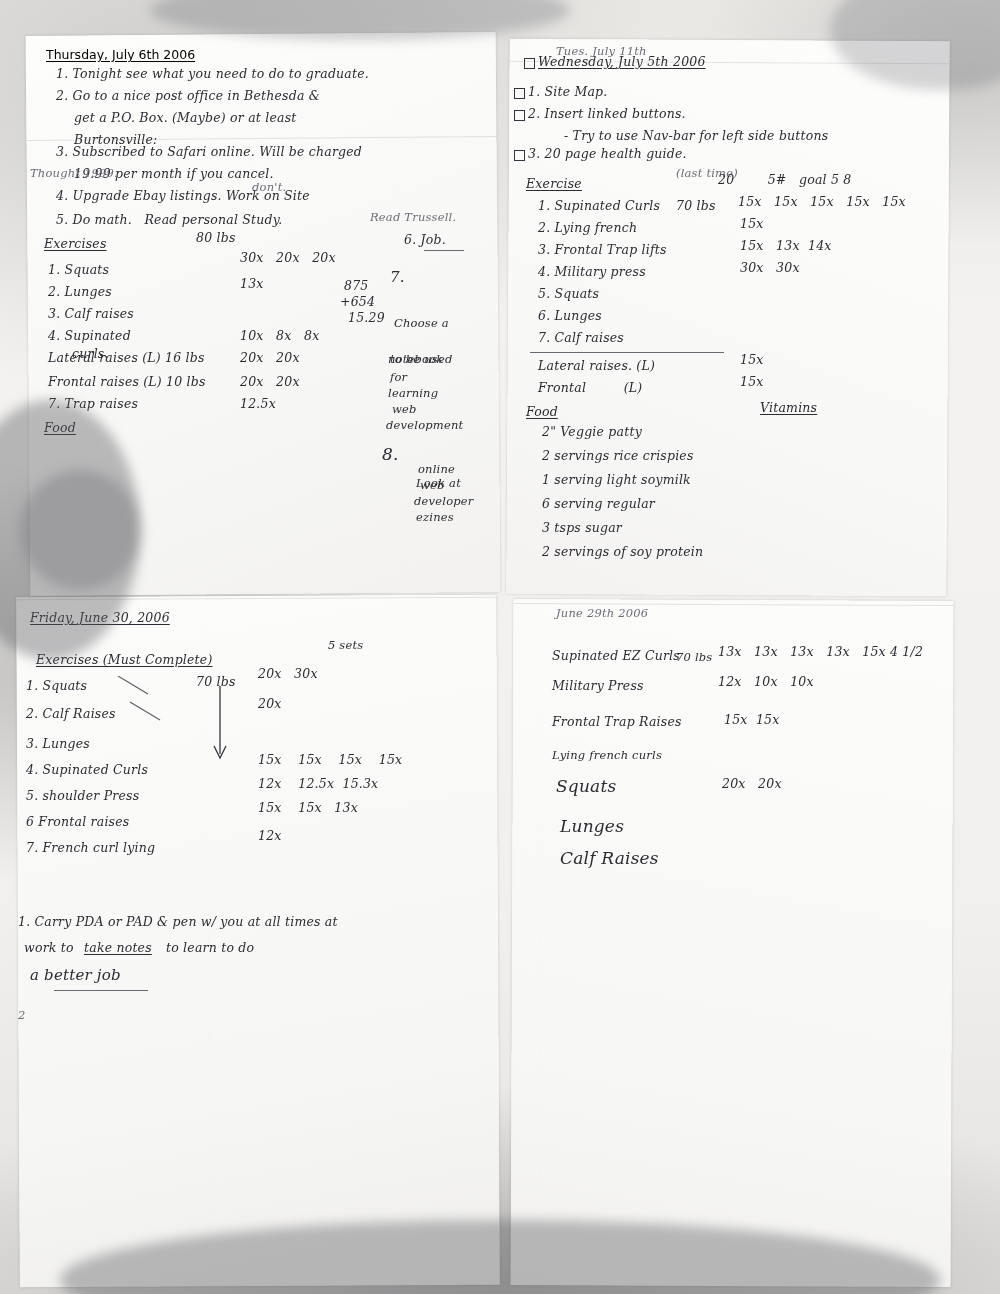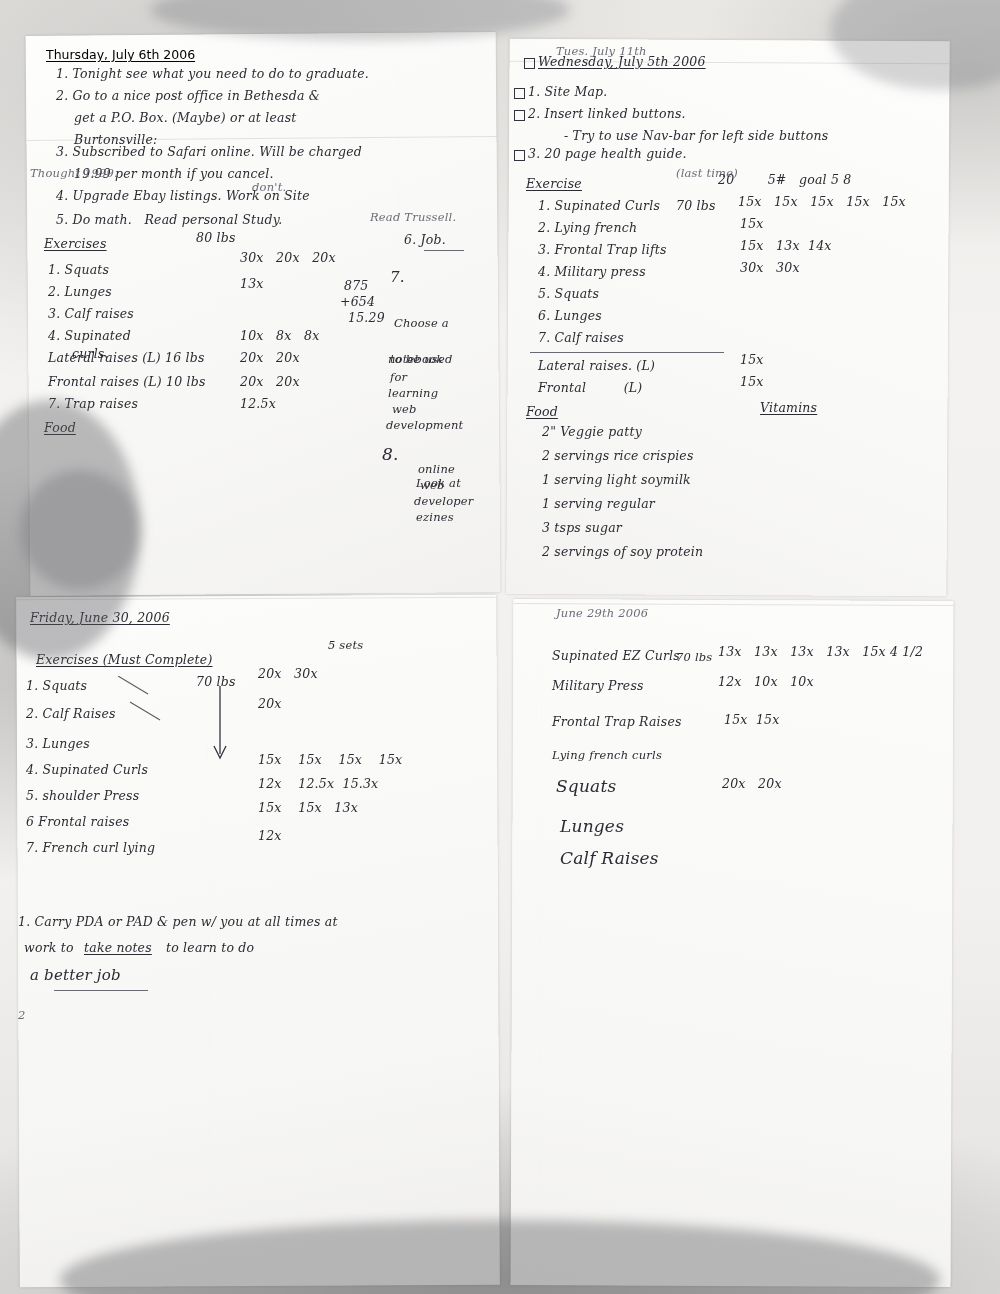--- a/index.html
+++ b/index.html
@@ -170,21 +170,21 @@
 <span class="hw i t13" style="left:538px;top:358px;">Lateral raises. (L)</span>
 <span class="hw i t13" style="left:740px;top:352px;">15x</span>
 <span class="hw i t13" style="left:538px;top:380px;">Frontal         (L)</span>
 <span class="hw i t13" style="left:740px;top:374px;">15x</span>
 
 <span class="hw i t13 u" style="left:526px;top:404px;">Food</span>
 <span class="hw i t13 u" style="left:760px;top:400px;">Vitamins</span>
 <span class="hw i t13" style="left:542px;top:424px;">2" Veggie patty</span>
 <span class="hw i t13" style="left:542px;top:448px;">2 servings rice crispies</span>
 <span class="hw i t13" style="left:542px;top:472px;">1 serving light soymilk</span>
-<span class="hw i t13" style="left:542px;top:496px;">1 serving regular</span>
+<span class="hw i t13" style="left:542px;top:496px;">6 serving regular</span>
 <span class="hw i t13" style="left:542px;top:520px;">3 tsps sugar</span>
 <span class="hw i t13" style="left:542px;top:544px;">2 servings of soy protein</span>
 
 <div class="sheet s3">
   <div class="crease h" style="left:0;top:2px;width:480px;"></div>
   <div class="crease v" style="left:190px;top:0;height:690px;opacity:.06;"></div>
 </div>
 
 <span class="hw i t13 u" style="left:30px;top:610px;">Friday, June 30, 2006</span>
 <span class="hw i t13 u" style="left:36px;top:652px;">Exercises (Must Complete)</span>

